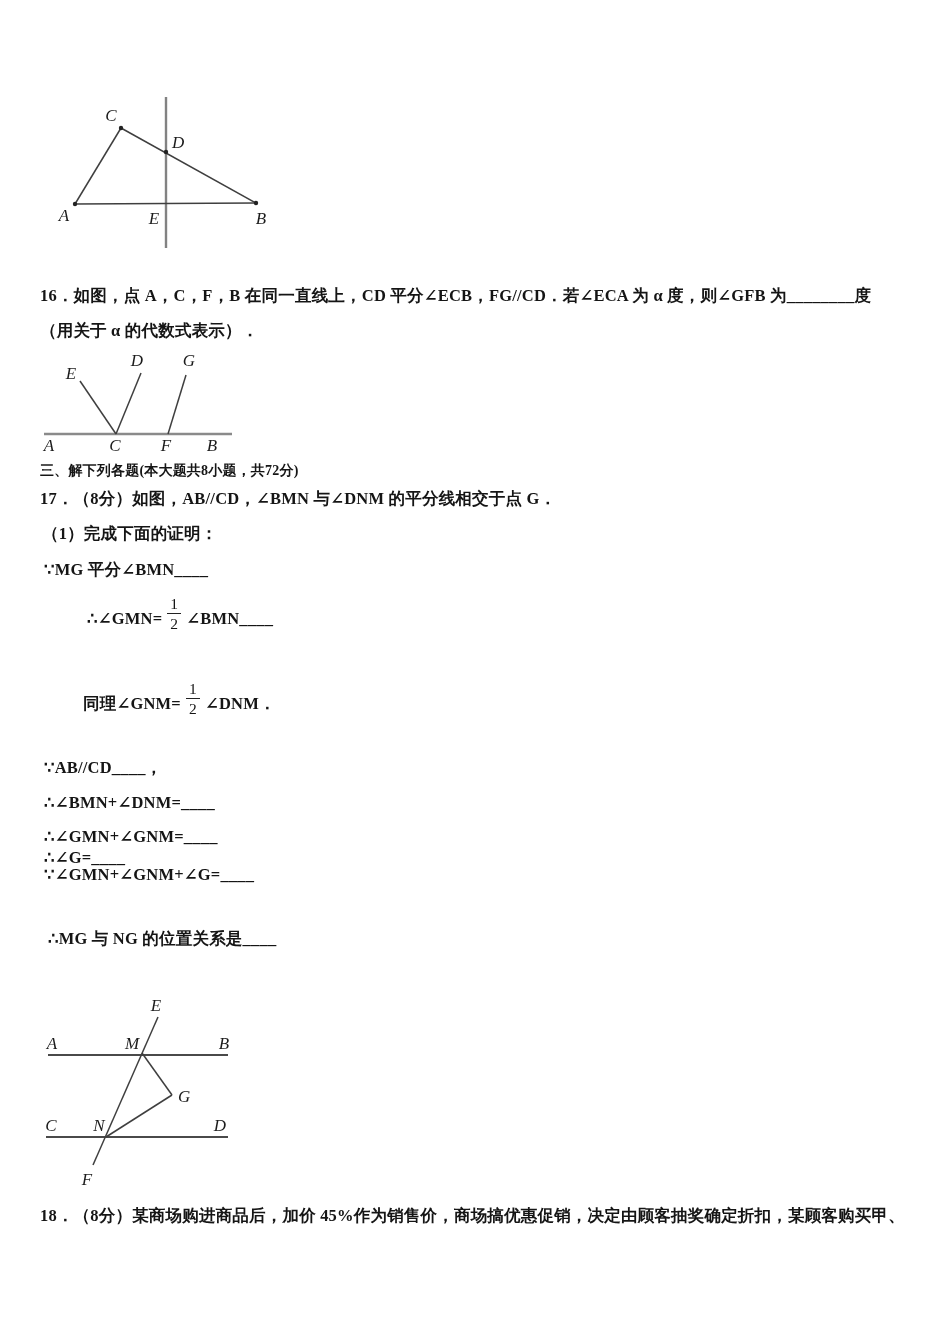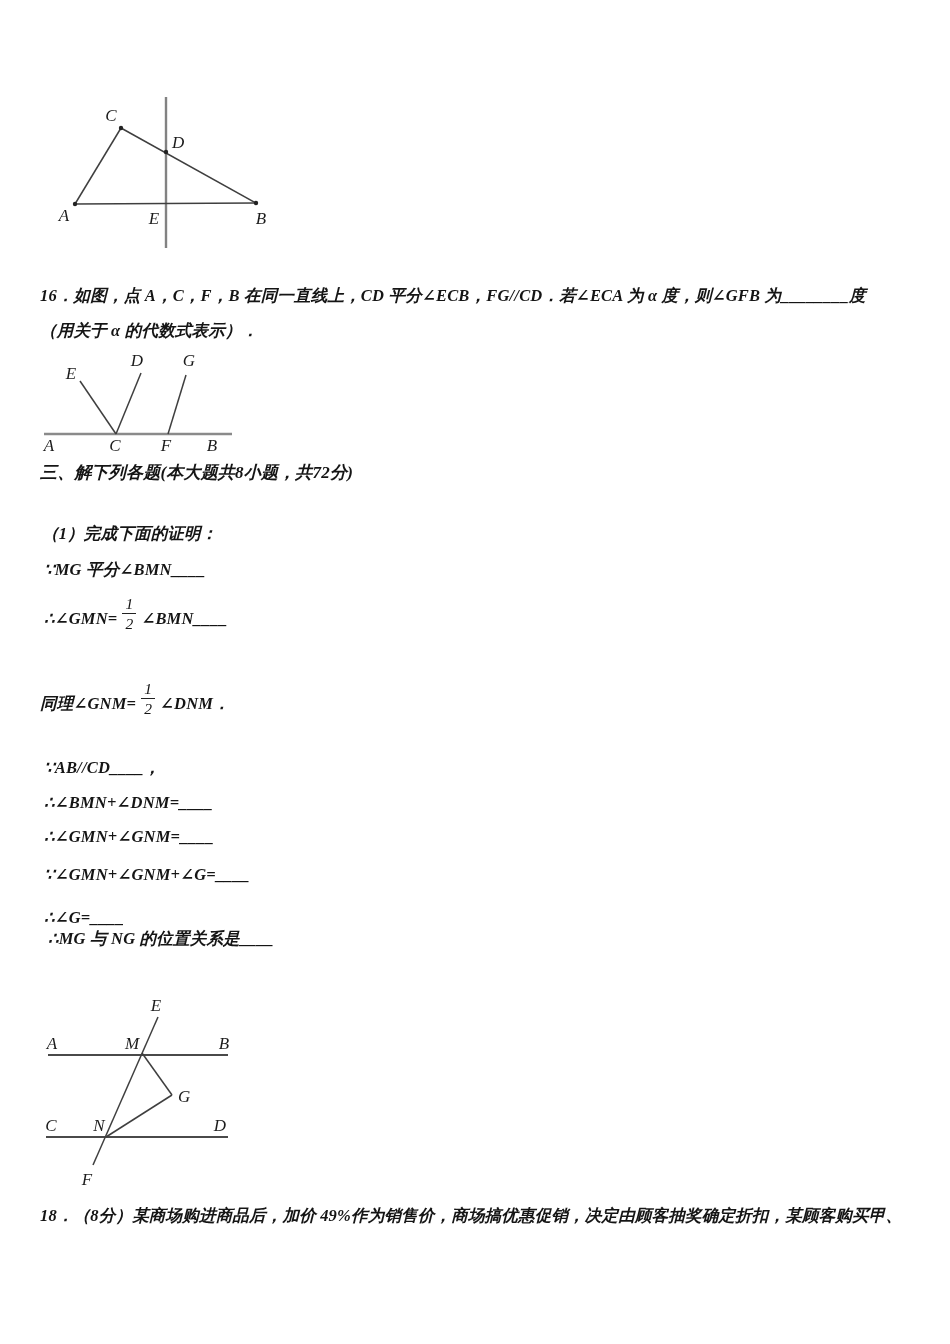--- a/index.html
+++ b/index.html
@@ -3,23 +3,23 @@
 <meta charset="utf-8">
 <style>
   html,body{margin:0;padding:0;background:#fff;}
   .page{
     position:relative;width:950px;height:1344px;background:#ffffff;
     font-family:"Liberation Serif","DejaVu Serif",serif;color:#151515;
     overflow:hidden;
   }
   .txt{
     position:absolute;font-size:16.5px;font-weight:bold;line-height:1.25;
-    white-space:nowrap;color:#151515;letter-spacing:0.2px;font-style:italic;
+    white-space:nowrap;color:#151515;letter-spacing:0.2px;
   }
-  .frow{display:flex;align-items:flex-end;}
+  .frow{display:flex;align-items:flex-end;margin-left:43px;}
   .frow .pre,.frow .post{display:inline-block;}
   .frac{
     display:inline-flex;flex-direction:column;align-items:center;
     font-weight:400;font-size:15.5px;line-height:1.1;margin:0 5px;
     transform:translateY(2px);
   }
   .frac .num{border-bottom:1.4px solid #222;padding:0 3px 1px;}
   .frac .den{padding-top:1px;}
   svg{position:absolute;overflow:visible;}
   svg text{
@@ -58,22 +58,23 @@
     <line x1="128" y1="81" x2="146" y2="22" stroke="#3f3f3f" stroke-width="1.5"></line>
     <text x="31" y="26" text-anchor="middle">E</text>
     <text x="97" y="13" text-anchor="middle">D</text>
     <text x="149" y="13" text-anchor="middle">G</text>
     <text x="9" y="98" text-anchor="middle">A</text>
     <text x="75" y="98" text-anchor="middle">C</text>
     <text x="126" y="98" text-anchor="middle">F</text>
     <text x="172" y="98" text-anchor="middle">B</text>
   </svg>
 
-  <div class="txt" style="left:40px;top:462px;font-size:17px">三、解下列各题(本大题共8小题，共72分)</div>
+  <div class="txt" style="left:40px;top:462px;font-size:14px">三、解下列各题(本大题共8小题，共72分)</div>
 
+  <div class="txt" style="left:40px;top:489px">17．（8分）如图，AB//CD，∠BMN 与∠DNM 的平分线相交于点 G．</div>
   <div class="txt" style="left:42px;top:524px">（1）完成下面的证明：</div>
 
   <div class="txt" style="left:44px;top:560px">∵MG 平分∠BMN____</div>
 
   <div class="txt frow" style="left:44px;top:593px">
     <span class="pre">∴∠GMN=</span>
     <span class="frac">
       <span class="num">1</span>
       <span class="den">2</span>
     </span>
@@ -86,36 +87,36 @@
       <span class="num">1</span>
       <span class="den">2</span>
     </span>
     <span class="post">∠DNM．</span>
   </div>
 
   <div class="txt" style="left:44px;top:758px">∵AB//CD____，</div>
   <div class="txt" style="left:44px;top:793px">∴∠BMN+∠DNM=____</div>
   <div class="txt" style="left:44px;top:827px">∴∠GMN+∠GNM=____</div>
   <div class="txt" style="left:44px;top:865px">∵∠GMN+∠GNM+∠G=____</div>
-  <div class="txt" style="left:44px;top:908px">∴∠G=____</div>
+  <div class="txt" style="left:44px;top:848px">∴∠G=____</div>
   <div class="txt" style="left:48px;top:929px">∴MG 与 NG 的位置关系是____</div>
 
 
   <svg style="left:40px;top:995px" width="235" height="200" viewBox="0 0 235 200">
     <line x1="8" y1="60" x2="188" y2="60" stroke="#4a4a4a" stroke-width="1.8"></line>
     <line x1="6" y1="142" x2="188" y2="142" stroke="#4a4a4a" stroke-width="1.8"></line>
     <line x1="118" y1="22" x2="53" y2="170" stroke="#3f3f3f" stroke-width="1.5"></line>
     <line x1="102" y1="58" x2="132" y2="100" stroke="#3f3f3f" stroke-width="1.5"></line>
     <line x1="66" y1="142" x2="132" y2="100" stroke="#3f3f3f" stroke-width="1.5"></line>
     <text x="116" y="16" text-anchor="middle">E</text>
     <text x="12" y="54" text-anchor="middle">A</text>
     <text x="92" y="54" text-anchor="middle">M</text>
     <text x="184" y="54" text-anchor="middle">B</text>
     <text x="138" y="107" text-anchor="start">G</text>
     <text x="11" y="136" text-anchor="middle">C</text>
     <text x="59" y="136" text-anchor="middle">N</text>
     <text x="180" y="136" text-anchor="middle">D</text>
     <text x="47" y="190" text-anchor="middle">F</text>
   </svg>
 
-  <div class="txt" style="left:40px;top:1206px">18．（8分）某商场购进商品后，加价 49%作为销售价，商场搞优惠促销，决定由顾客抽奖确定折扣，某顾客购买甲、</div>
+  <div class="txt" style="left:40px;top:1206px">18．（8分）某商场购进商品后，加价 45%作为销售价，商场搞优惠促销，决定由顾客抽奖确定折扣，某顾客购买甲、</div>
 
 </div>
 
 </body></html>

